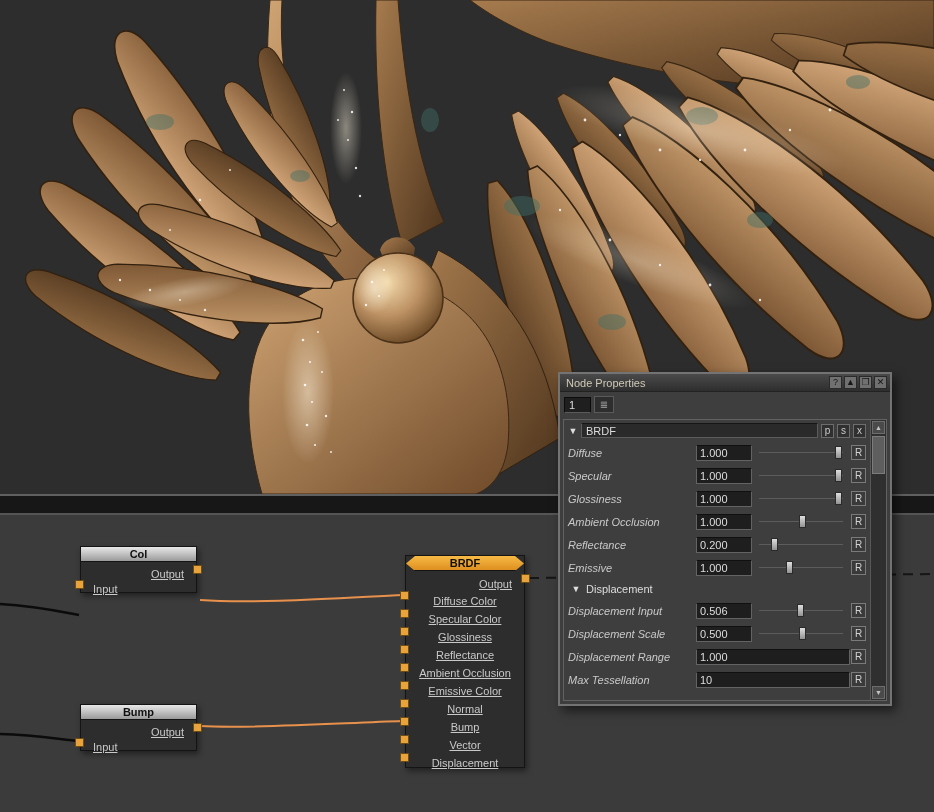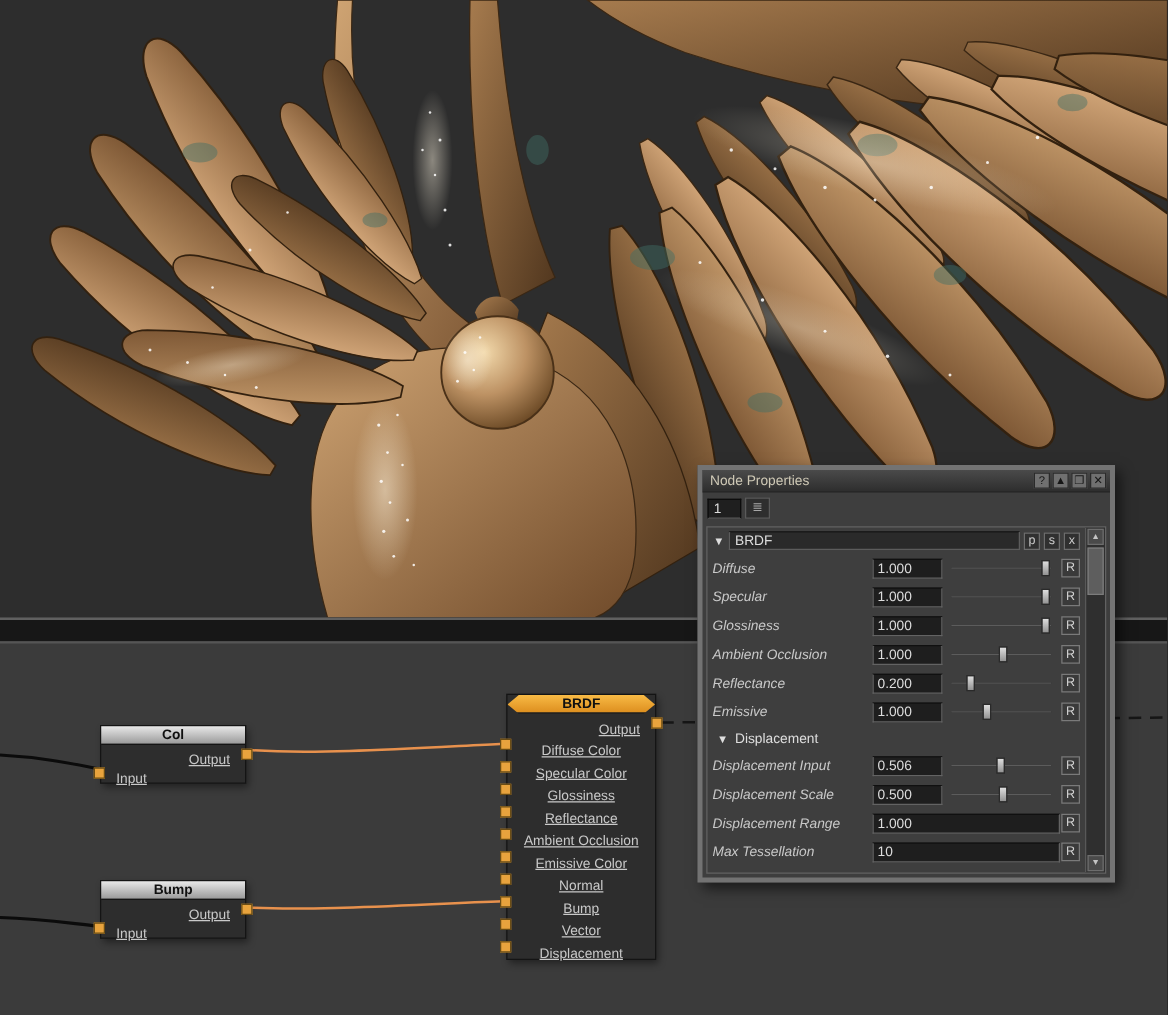--- a/index.html
+++ b/index.html
@@ -16,36 +16,36 @@
   .graph { position:absolute; left:0; top:515px; width:934px; height:297px; background:#3b3b3b; }
 
   
   .wires { position:absolute; left:0; top:0; width:934px; height:812px; z-index:1; pointer-events:none; }
 
   
   .node { position:absolute; z-index:2; background:#2d2d2d; border:1px solid #141414;
           box-shadow:2px 3px 6px rgba(0,0,0,.45); color:#c9c9c9; font-size:11px; }
   .node-hdr { height:15px; line-height:15px; text-align:center; font-weight:bold; color:#101010;
               background:linear-gradient(#e8e8e8,#9a9a9a); border-bottom:1px solid #141414; font-size:11px; }
-  .node-col  { left:80px;  top:580px; width:117px; }
+  .node-col  { left:80px;  top:546px; width:117px; }
   .node-bump { left:80px;  top:704px; width:117px; }
   .node-brdf { left:405px; top:555px; width:120px; }
   .node-brdf .node-hdr { background:linear-gradient(#f8ba45,#dd8f1f);
        clip-path:polygon(0 50%, 9px 0, calc(100% - 9px) 0, 100% 50%, calc(100% - 9px) 100%, 9px 100%); }
   .nrow { position:relative; height:15px; line-height:15px; padding:5px 12px; white-space:nowrap;text-decoration:underline; }
   .node-brdf .in-row { height:18px; line-height:18px;text-align:center; }
   .node-brdf .out-row { height:16px; line-height:16px; }
   .out-row { text-align:right; }
   .port { position:absolute; width:9px; height:9px; background:#e8a33d; border:1px solid #6b4d15; top:50%; margin-top:-5px; }
   .port.pr { right:-6px; }
   .port.pl { left:-6px; }
 
   
   .panel { position:absolute; left:558px; top:372px; width:334px; height:334px; z-index:10;
-           background:#3e3e3e; border:4px solid #737373; box-shadow:4px 5px 10px rgba(0,0,0,.55);
+           background:#3e3e3e; border:2px solid #737373; box-shadow:4px 5px 10px rgba(0,0,0,.55);
            font-size:11px; color:#ccc; }
   .titlebar { height:18px; background:linear-gradient(#4a4a4a,#2e2e2e); display:flex; align-items:center;
               padding:0 3px; border-bottom:1px solid #222; }
   .titlebar .ttl { flex:1; color:#cfc9b6; padding-left:3px; }
   .tbtn { width:13px; height:13px; margin-left:2px; background:#707070; border:1px solid #2a2a2a;
           color:#161616; font-size:9px; line-height:11px; text-align:center; }
   .toolrow { height:25px; display:flex; align-items:center; padding:3px 4px; gap:3px; }
   .idx { width:27px; height:16px; line-height:14px; background:#1f1f1f; border:1px solid #0c0c0c;
          border-bottom-color:#5a5a5a; color:#ddd; padding-left:4px; }
   .mbtn { width:20px; height:17px; background:#2e2e2e; border:1px solid #5a5a5a; color:#a8a8a8;

